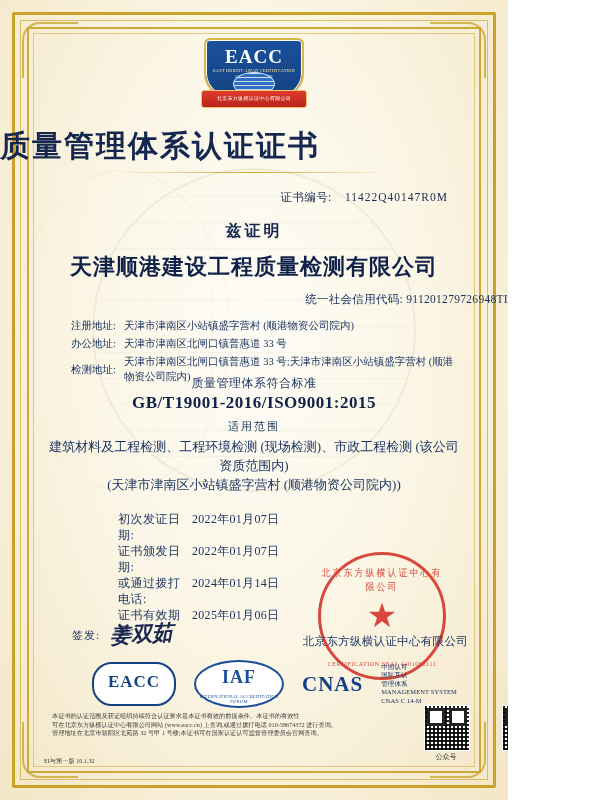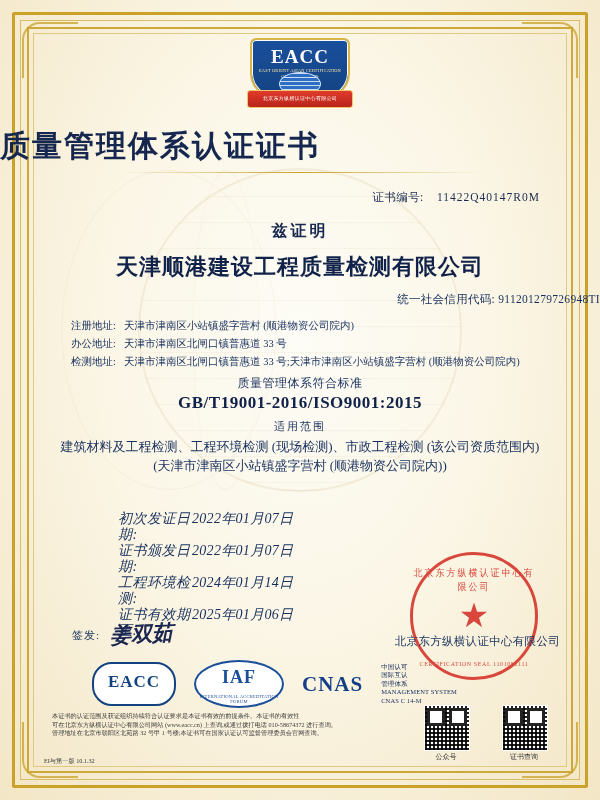--- a/index.html
+++ b/index.html
@@ -8,21 +8,21 @@
     background: #ffffff;
   }
   body {
     width: 600px;
     height: 800px;
     font-family: "Liberation Serif", serif;
     overflow: hidden;
   }
   #cert {
     position: relative;
-    width: 600px;
+    width: 508px;
     height: 800px;
     box-sizing: border-box;
     background:
       radial-gradient(ellipse at 50% 42%, #fdfcf6 0%, #fbf6e6 45%, #f7eed6 72%, #f3e6c6 100%);
     overflow: hidden;
   }
   
   .frame-outer {
     position: absolute;
     left: 12px; top: 12px; right: 12px; bottom: 12px;
@@ -249,24 +249,23 @@
     text-align: center;
     font-size: 13px;
     line-height: 19px;
     color: #17305e;
   }
 
   
   .dates {
     position: absolute;
     left: 118px; top: 511px;
-    font-size: 14px;
+    font-size: 12px;
     color: #17305e;
     line-height: 16px;
-    font-style: italic;
   }
   .date-row { display: flex; }
   .date-label { width: 74px; flex: 0 0 74px; letter-spacing: .5px;}
   .date-value { letter-spacing: .3px; }
 
   
   .sig-label {
     position: absolute;
     left: 72px; top: 628px;
     font-size: 11px;
@@ -486,21 +485,21 @@
   <div class="dates">
     <div class="date-row">
       <span class="date-label">初次发证日期:</span>
       <span class="date-value">2022年01月07日</span>
     </div>
     <div class="date-row">
       <span class="date-label">证书颁发日期:</span>
       <span class="date-value">2022年01月07日</span>
     </div>
     <div class="date-row">
-      <span class="date-label">工程环境检测:</span>
+      <span class="date-label">或通过拨打电话:</span>
       <span class="date-value">2024年01月14日</span>
     </div>
     <div class="date-row">
       <span class="date-label">证书有效期至:</span>
       <span class="date-value">2025年01月06日</span>
     </div>
   </div>
 
   <div class="sig-label">签发:</div>
   <div class="sig-name">姜双茹</div>

